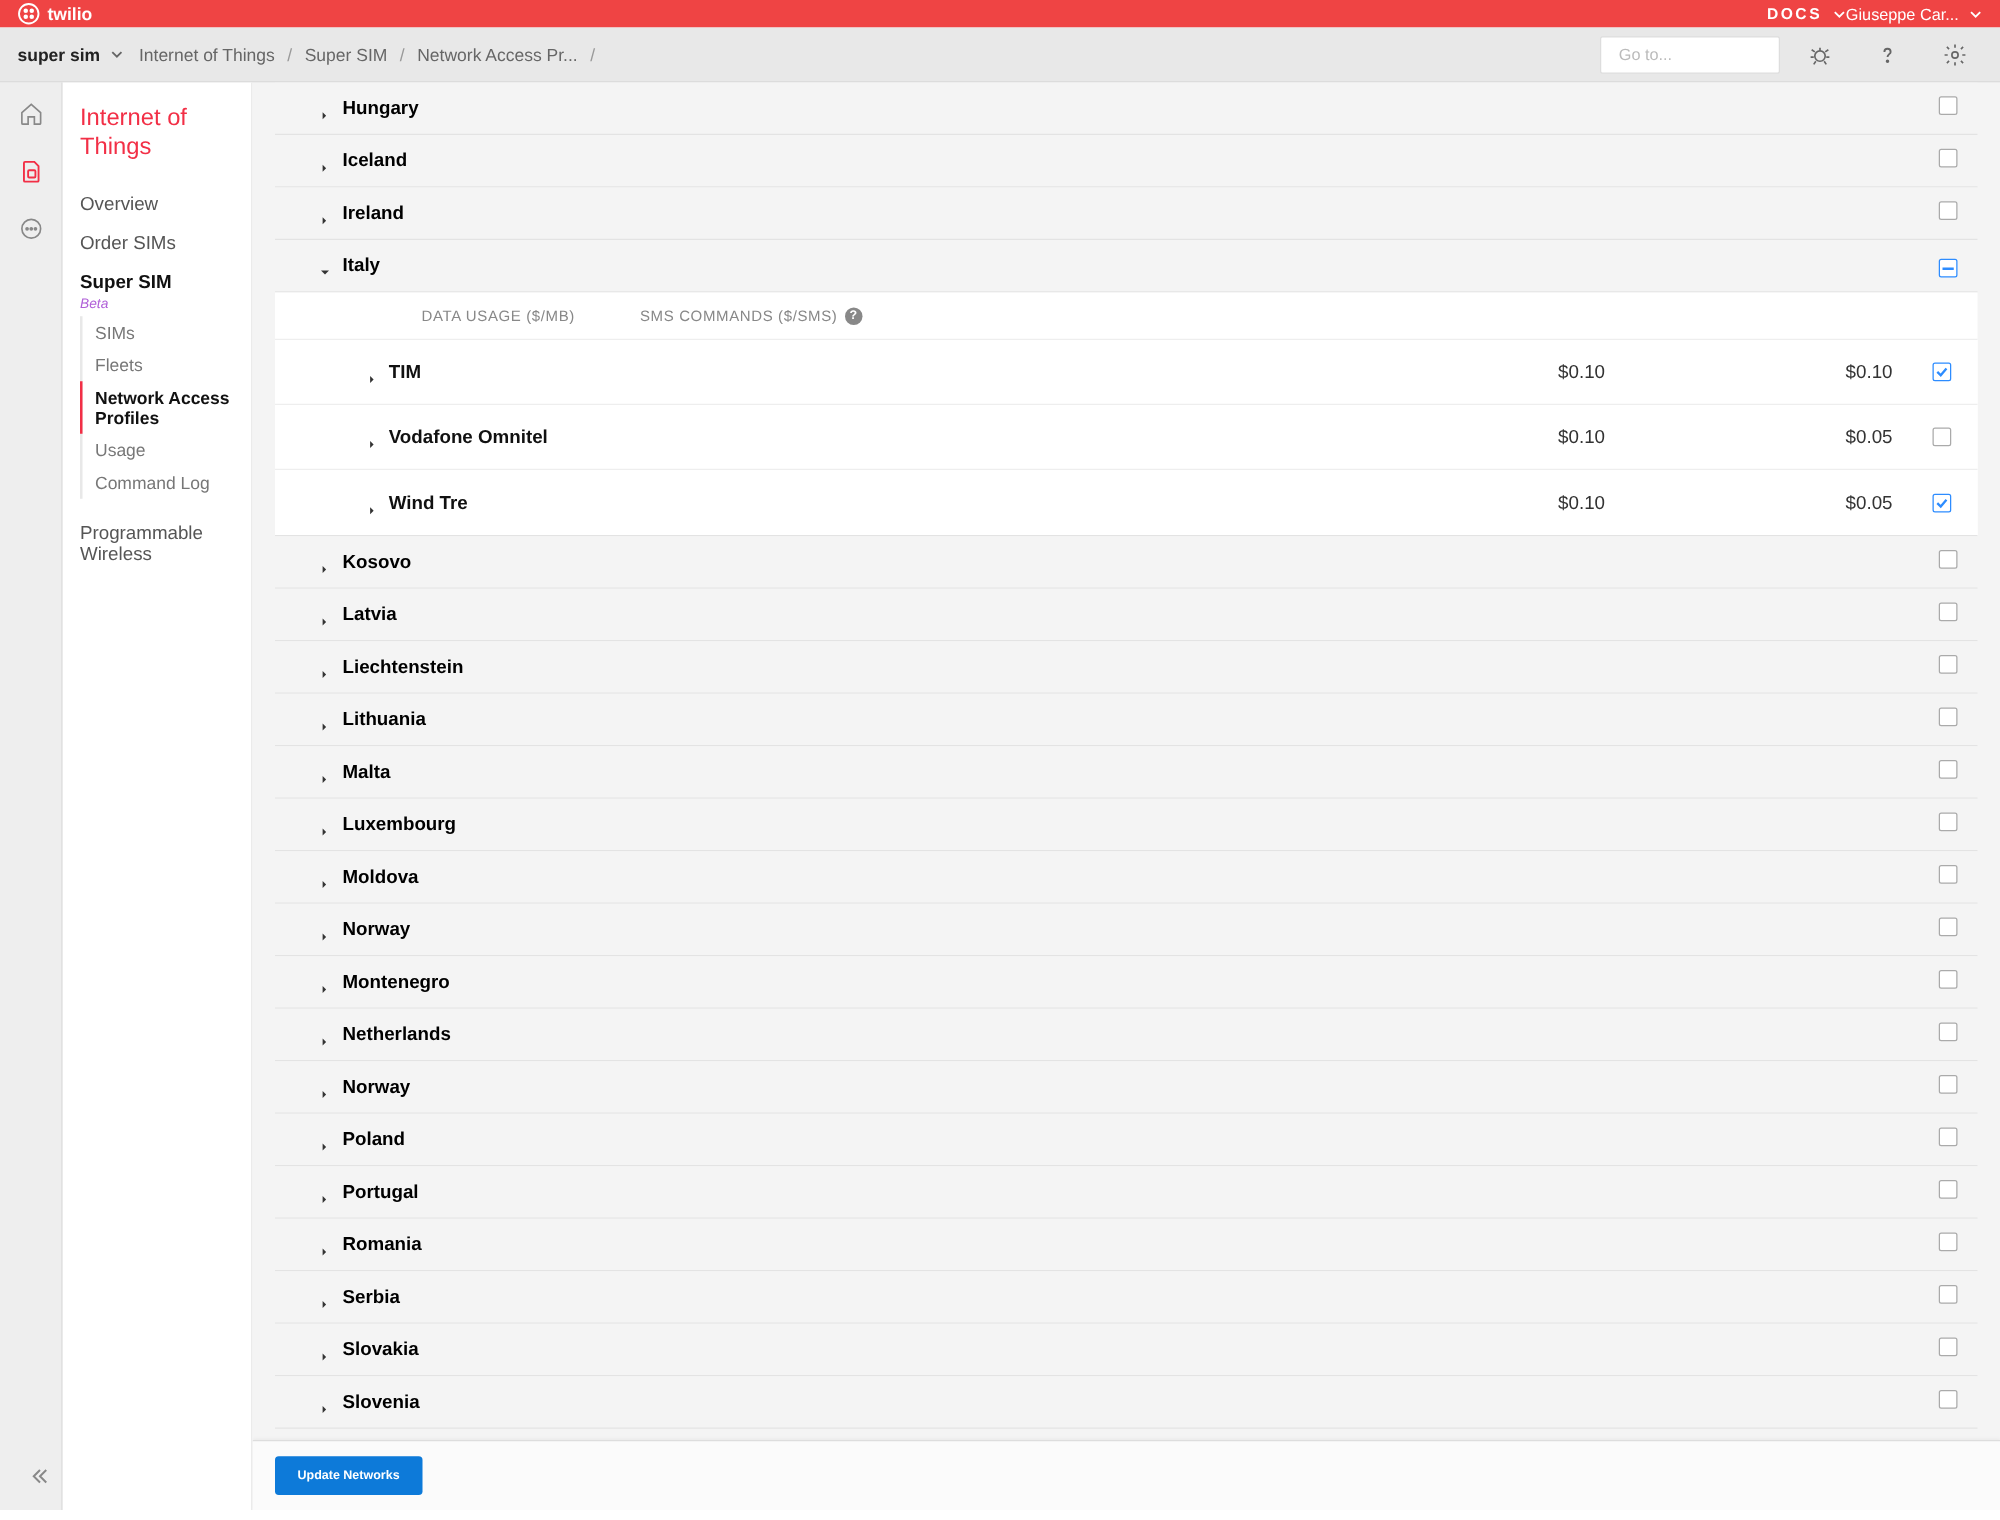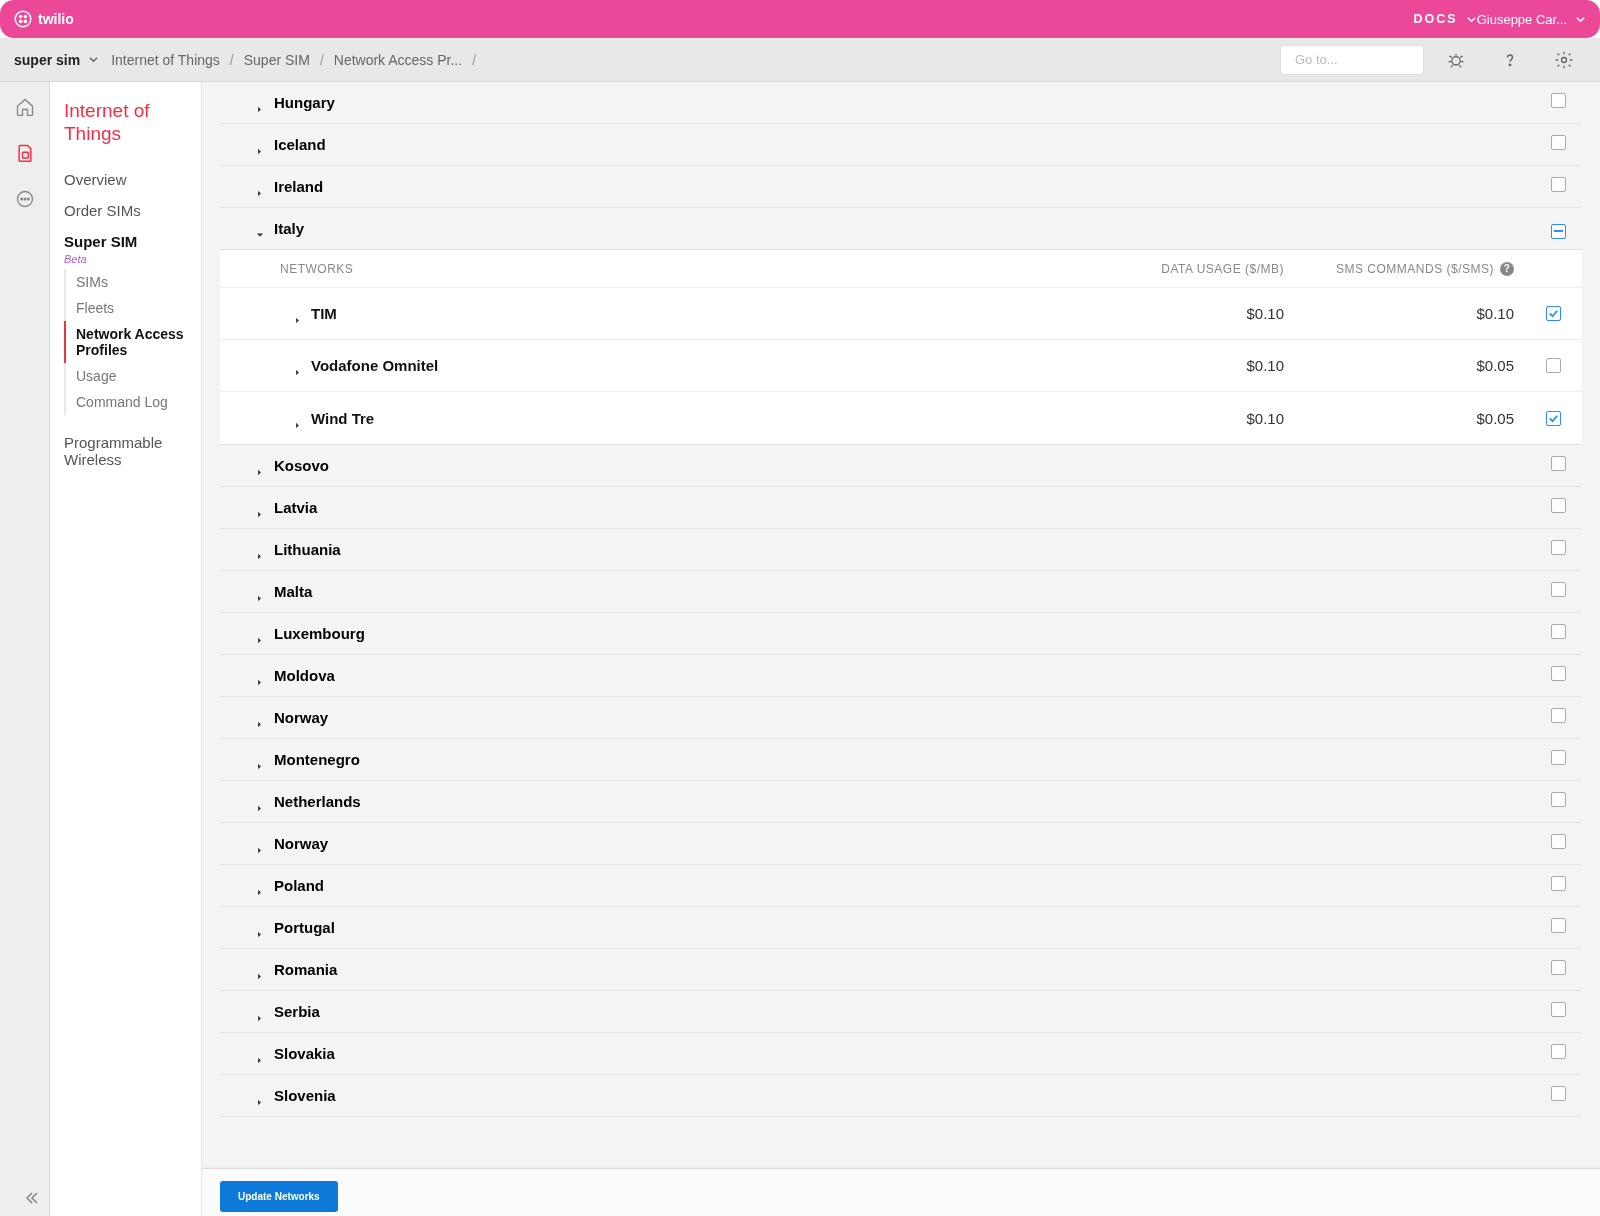--- a/index.html
+++ b/index.html
@@ -1,19 +1,19 @@
 <!DOCTYPE html>
 <html><head>
 <meta charset="utf-8">
 <style>
 * { box-sizing: border-box; margin: 0; padding: 0; }
 html, body { width: 1600px; height: 1216px; font-family: -apple-system, BlinkMacSystemFont, "Segoe UI", Helvetica, Arial, sans-serif; overflow: hidden; background: #fff; }
 
 
-.topbar { height: 38px; background: #ec4899; color: #fff; display: flex; align-items: center; padding: 0 14px; font-size: 14px; border-radius: 14px; }
+.topbar { height: 22px; background: #ef4444; color: #fff; display: flex; align-items: center; padding: 0 14px; font-size: 14px; }
 .topbar .logo { display: flex; align-items: center; gap: 6px; font-weight: 700; }
 .topbar .logo-svg { width: 18px; height: 18px; }
 .topbar .right { margin-left: auto; display: flex; align-items: center; }
 .topbar .docs { letter-spacing: 2px; font-size: 12.5px; font-weight: 600; display: flex; align-items: center; gap: 8px; }
 .topbar .user { font-size: 13px; display: flex; align-items: center; gap: 8px; }
 .chev { width: 11px; height: 11px; }
 
 
 .subbar { height: 44px; background: #e8e8e8; border-bottom: 1px solid #d7d7d7; display: flex; align-items: center; padding: 0 14px; font-size: 14px; color: #555; }
 .subbar .switcher { color: #222; font-weight: 600; font-size: 14px; display: flex; align-items: center; gap: 8px; margin-right: 12px; }
@@ -225,21 +225,20 @@
         </div>
         <div class="country-row expanded">
           <span class="caret"><svg viewBox="0 0 10 10" width="8" height="8">
               <path d="M1 3l4 4 4-4" fill="#333"></path>
             </svg></span>
           <span class="name">Italy</span>
           <span class="chk"><span class="checkbox partial"></span></span>
         </div>
         <div class="net-table">
           <div class="net-header">
-            <div class="h-networks">NETWORKS</div>
             <div class="h-data">DATA USAGE ($/MB)</div>
             <div class="h-sms">SMS COMMANDS ($/SMS) <span class="help-circle">?</span></div>
             <div class="h-chk"></div>
           </div>
           <div class="net-row">
             <span class="caret"><svg viewBox="0 0 10 10" width="7" height="7">
                 <path d="M3 1l4 4-4 4" fill="#333"></path>
               </svg></span>
             <span class="nname">TIM</span>
             <span class="price">$0.10</span>
@@ -290,20 +289,27 @@
           <span class="caret"><svg viewBox="0 0 10 10" width="7" height="7">
               <path d="M3 1l4 4-4 4" fill="#333"></path>
             </svg></span>
           <span class="name">Latvia</span>
           <span class="chk"><span class="checkbox"></span></span>
         </div>
         <div class="country-row">
           <span class="caret"><svg viewBox="0 0 10 10" width="7" height="7">
               <path d="M3 1l4 4-4 4" fill="#333"></path>
             </svg></span>
+          <span class="name">Liechtenstein</span>
+          <span class="chk"><span class="checkbox"></span></span>
+        </div>
+        <div class="country-row">
+          <span class="caret"><svg viewBox="0 0 10 10" width="7" height="7">
+              <path d="M3 1l4 4-4 4" fill="#333"></path>
+            </svg></span>
           <span class="name">Lithuania</span>
           <span class="chk"><span class="checkbox"></span></span>
         </div>
         <div class="country-row">
           <span class="caret"><svg viewBox="0 0 10 10" width="7" height="7">
               <path d="M3 1l4 4-4 4" fill="#333"></path>
             </svg></span>
           <span class="name">Malta</span>
           <span class="chk"><span class="checkbox"></span></span>
         </div>

